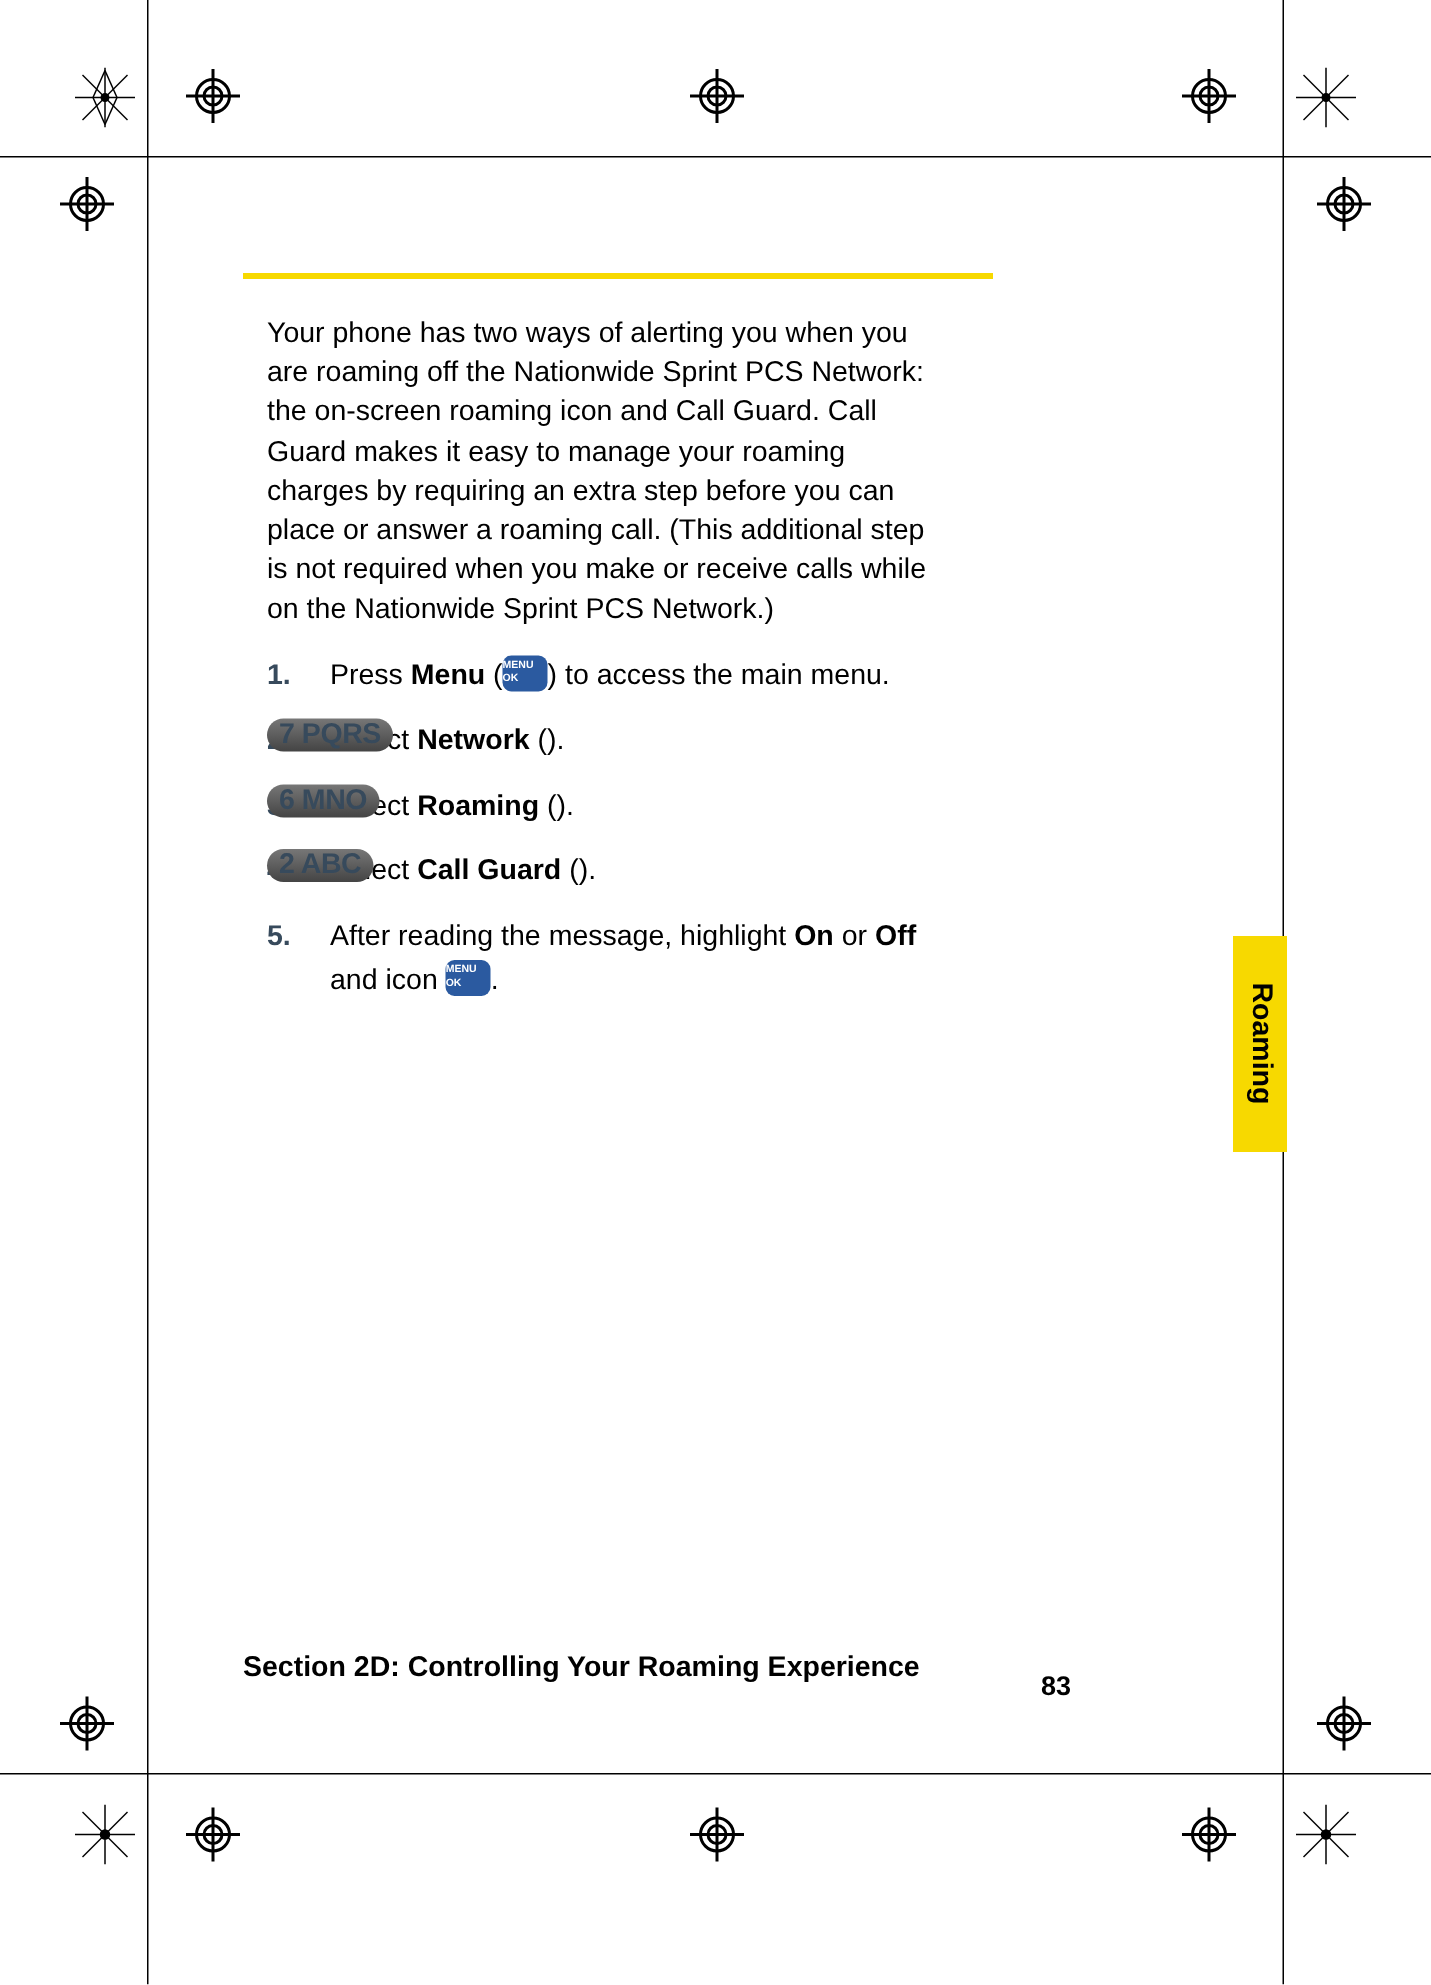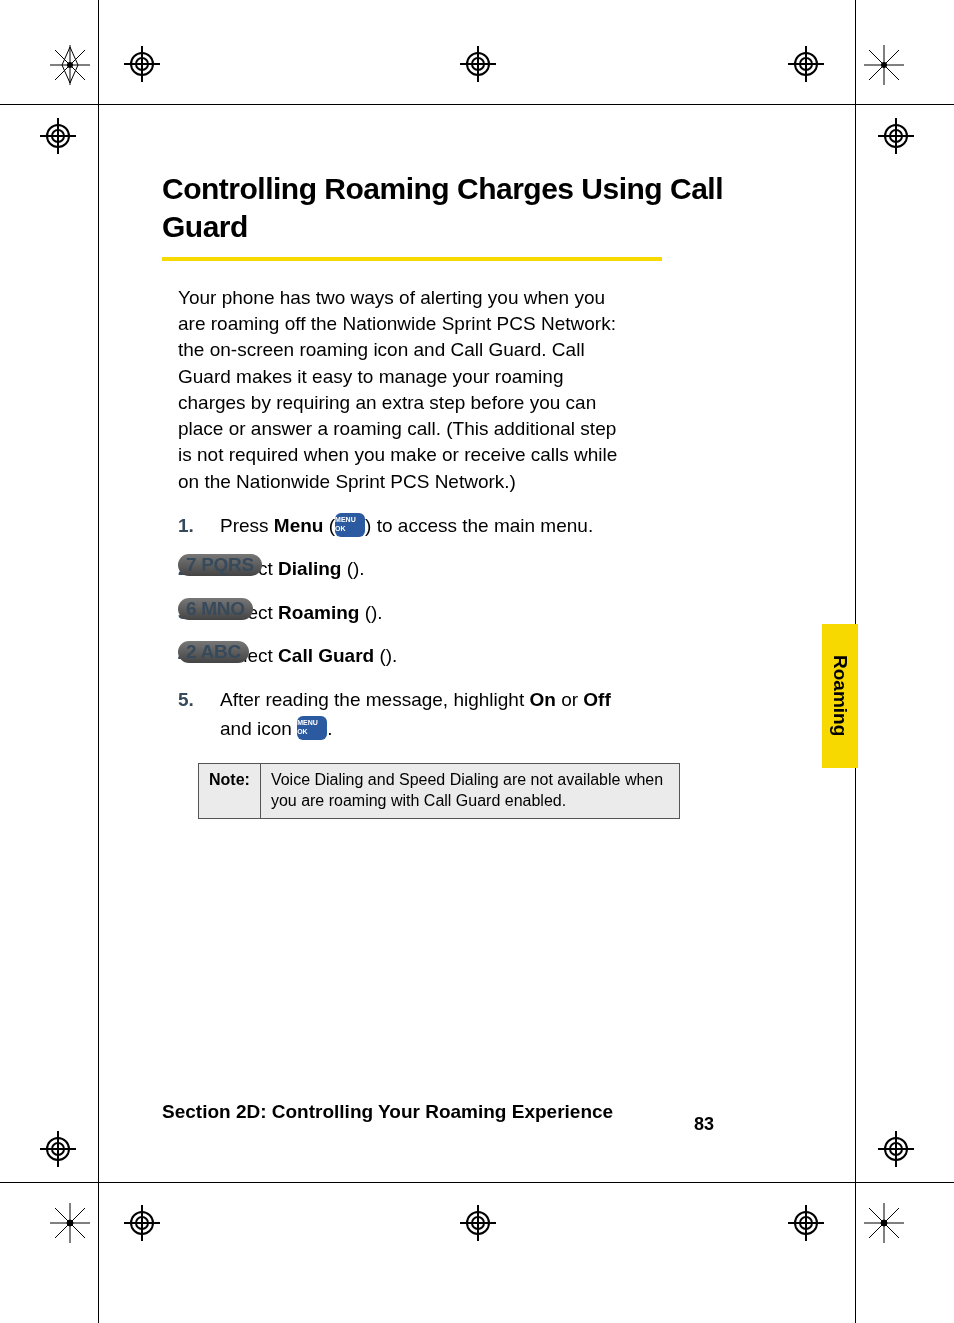--- a/index.html
+++ b/index.html
@@ -288,52 +288,47 @@
 <div class="reg" style="left:40px; bottom:156px;">
     <span class="circ c1"></span>
     <span class="circ c2"></span>
   </div>
 <div class="reg" style="right:40px; bottom:156px;">
     <span class="circ c1"></span>
     <span class="circ c2"></span>
   </div>
 
 <div class="page">
-  <h1>Controlling Roaming Charges Using Call Guard</h1>
   <div class="rule"></div>
 
   <div class="body">
     <div class="intro">Your phone has two ways of alerting you when you are roaming off the Nationwide Sprint PCS Network: the on-screen roaming icon and Call Guard. Call Guard makes it easy to manage your roaming charges by requiring an extra step before you can place or answer a roaming call. (This additional step is not required when you make or receive calls while on the Nationwide Sprint PCS Network.)</div>
 
     <ol class="steps">
       <li>
         <span class="num">1.</span>
         <span>Press </span><span class="b">Menu</span><span> (</span><span class="key menu"><span>MENU</span><span>OK</span></span><span>) to access the main menu.</span>
       </li>
       <li>
         <span class="num">2.</span>
-        <span>Select </span><span class="b">Dialing</span><span> (</span><span class="key num">7 PQRS</span><span>).</span>
+        <span>Select </span><span class="b">Network</span><span> (</span><span class="key num">7 PQRS</span><span>).</span>
       </li>
       <li>
         <span class="num">3.</span>
         <span>Select </span><span class="b">Roaming</span><span> (</span><span class="key num">6 MNO</span><span>).</span>
       </li>
       <li>
         <span class="num">4.</span>
         <span>Select </span><span class="b">Call Guard</span><span> (</span><span class="key num">2 ABC</span><span>).</span>
       </li>
       <li>
         <span class="num">5.</span>
         <span>After reading the message, highlight </span><span class="b">On</span><span> or </span><span class="b">Off</span><span> and icon </span><span class="key menu"><span>MENU</span><span>OK</span></span><span>.</span>
       </li>
     </ol>
   </div>
 
-  <div class="note">
-    <div class="lbl">Note:</div>
-    <div class="txt">Voice Dialing and Speed Dialing are not available when you are roaming with Call Guard enabled.</div>
-  </div>
 </div>
 
 <div class="sidetab">Roaming</div>
 
 <div class="footer">Section 2D: Controlling Your Roaming Experience</div>
 <div class="pagenum">83</div>
 
 </body></html>

